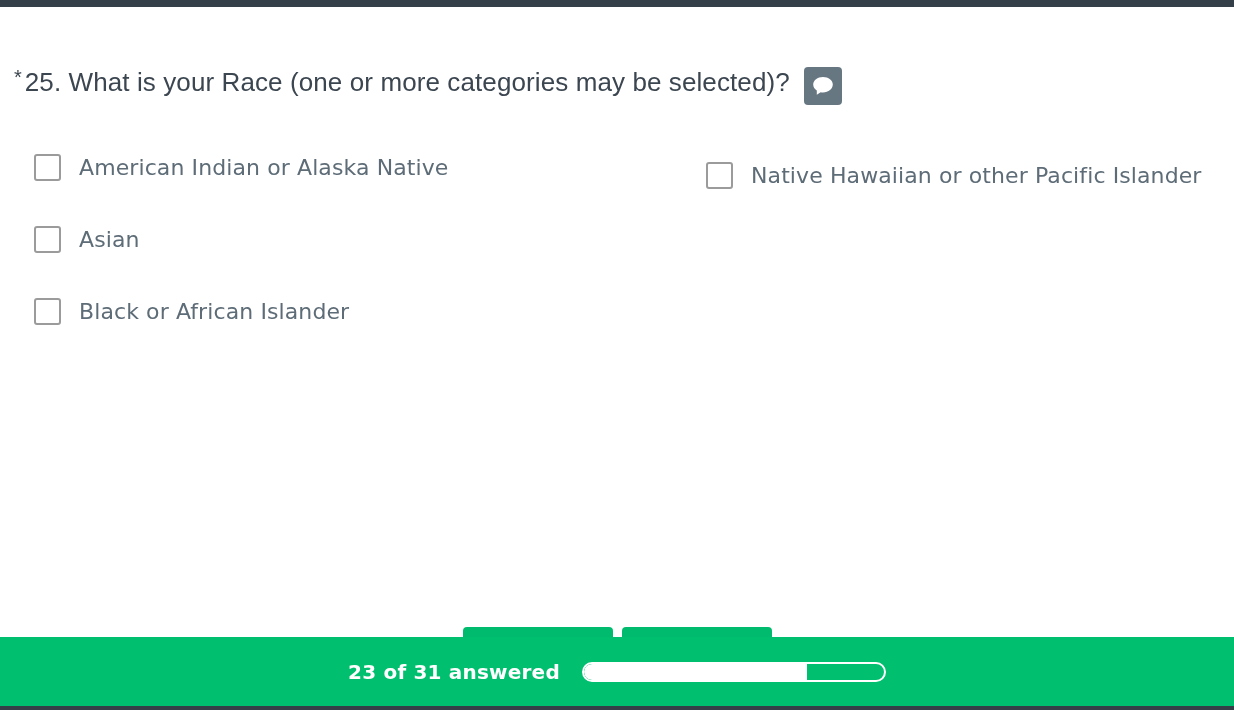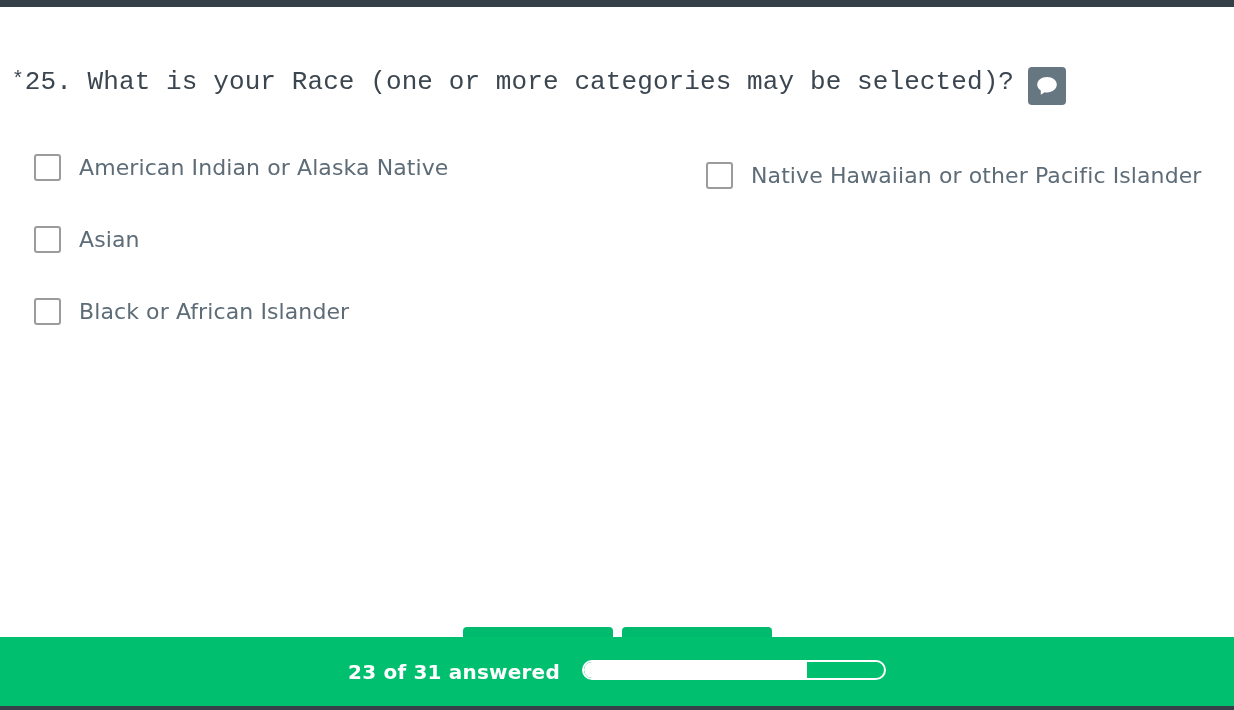--- a/index.html
+++ b/index.html
@@ -56,21 +56,21 @@
     margin-right: 3px;
     font-family: "Liberation Sans", sans-serif;
   }
 
   .question-text {
     font-size: 26px;
     line-height: 34px;
     color: #3c4650;
     font-weight: 400;
     letter-spacing: 0.1px;
-    font-family: Liberation Mono, monospace;
+    font-family: Liberation Sans, sans-serif;
   }
 
   .comment-icon-btn {
     width: 38px;
     height: 38px;
     border-radius: 4px;
     background: #677782;
     margin-left: 14px;
     margin-top: 2px;
     display: flex;
@@ -160,21 +160,21 @@
     height: 69px;
     background: #00bf6f;
     z-index: 2;
     display: flex;
     align-items: center;
     justify-content: center;
   }
 
   .progress-wrap {
     display: flex;
-    align-items: flex-start;
+    align-items: center;
   }
 
   .progress-text {
     font-size: 20px;
     color: #ffffff;
     font-weight: bold;
     font-family: "DejaVu Sans", sans-serif;
     margin-right: 22px;
     letter-spacing: 0.2px;
   }

